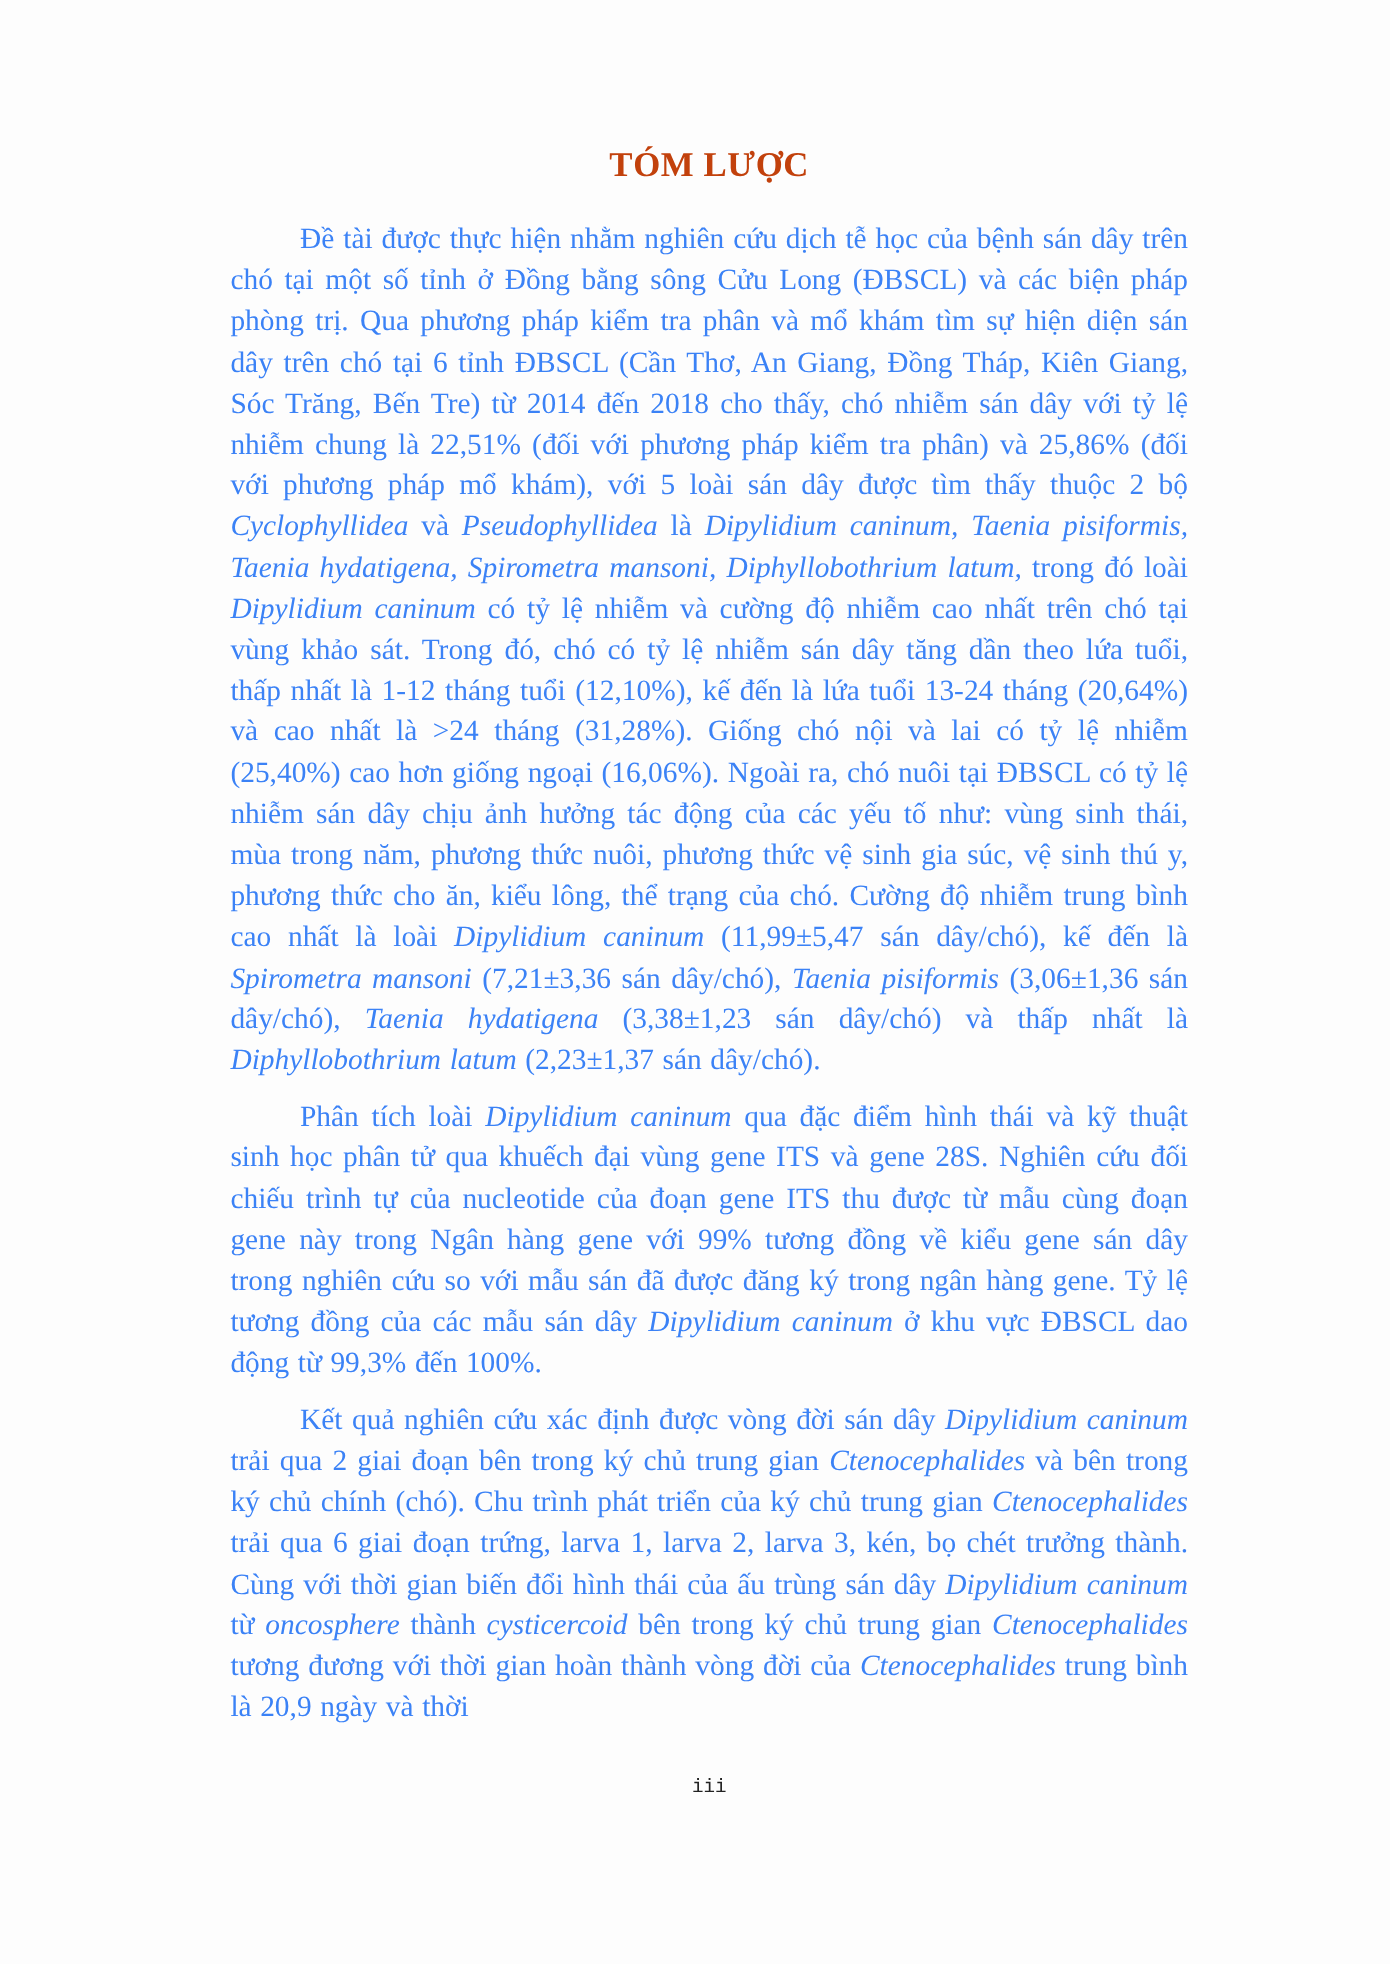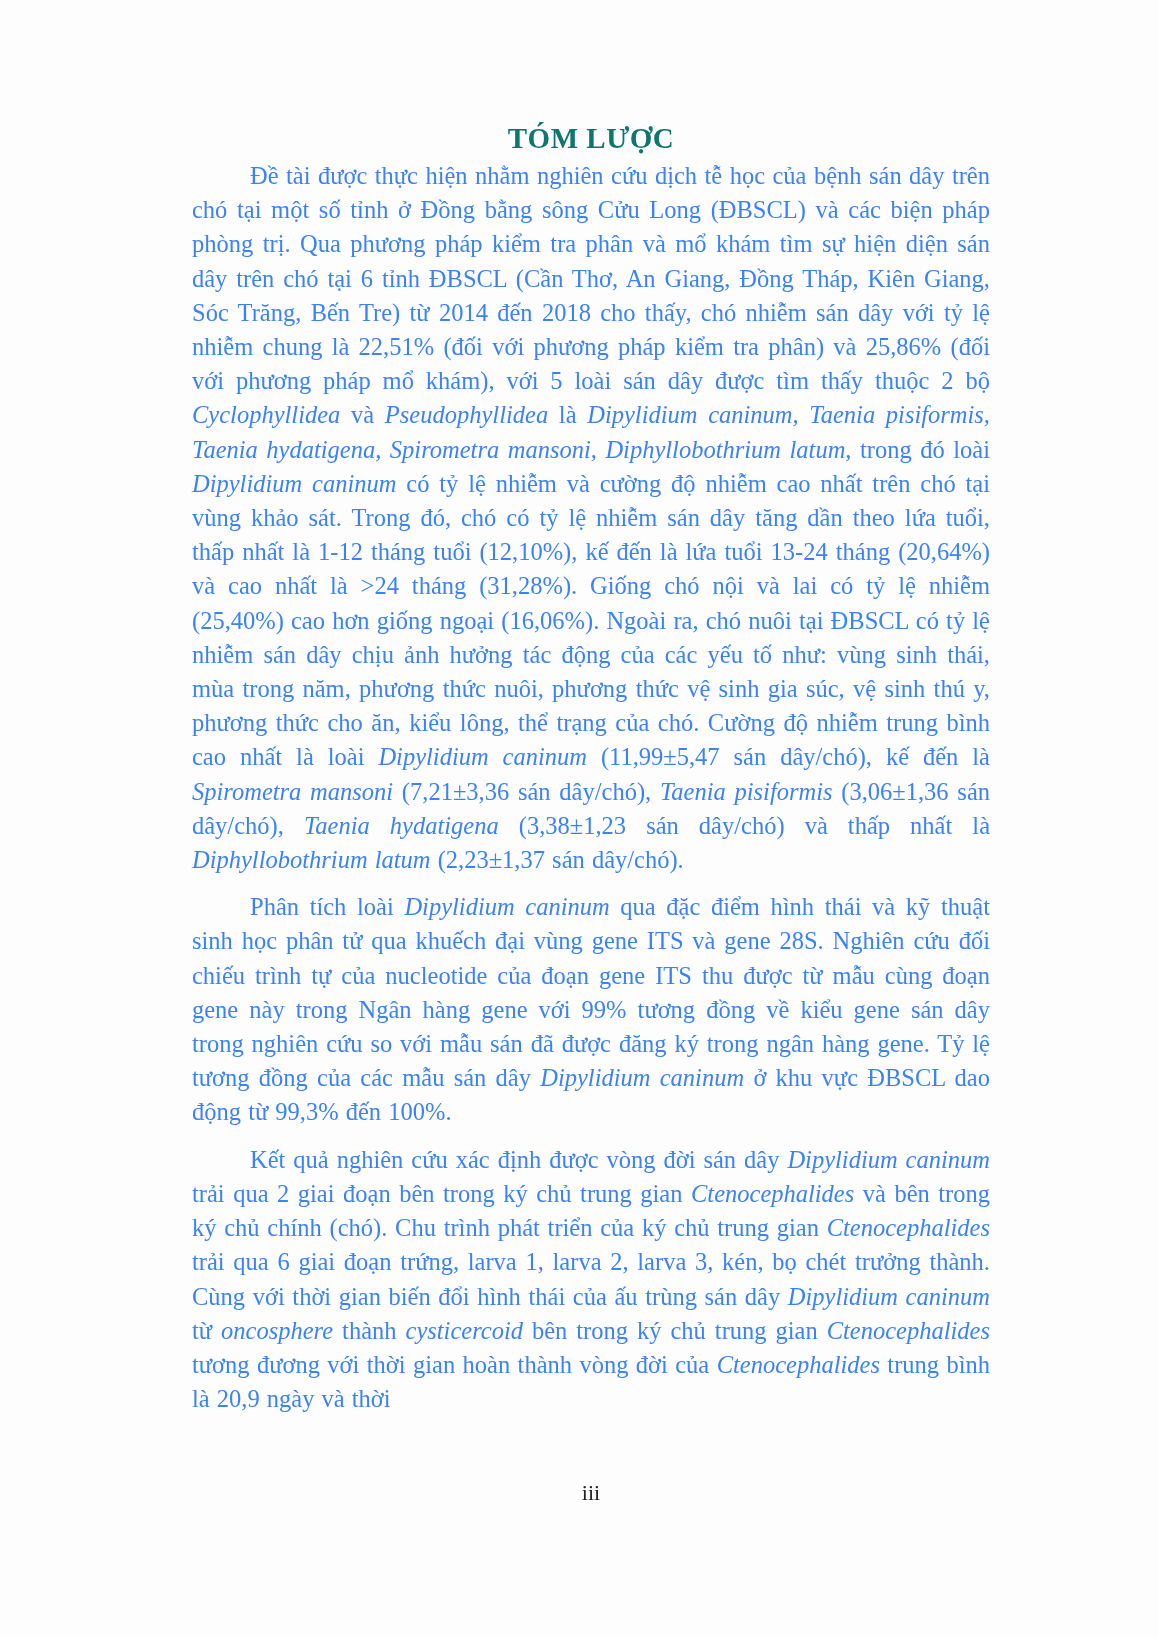--- a/index.html
+++ b/index.html
@@ -17,47 +17,48 @@
     overflow: hidden;
     box-sizing: border-box;
   }
   .content {
     position: absolute;
     left: 192px;
     top: 122px;
     width: 798px;
   }
   .doc-title {
-    margin: 0 0 4px 0;
+    margin: 0 0 28px 0;
     text-align: center;
     font-size: 29px;
     font-weight: bold;
     letter-spacing: 0.5px;
-    color: #0f766e;
+    color: #c2410c;
   }
   .para {
     margin: 0 0 13px 0;
     font-size: 24.5px;
     line-height: 34.2px;
     text-align: justify;
     text-indent: 58px;
     word-spacing: 1px;
     color: #3b82f6;
   }
   .para i {
     font-style: italic;
   }
   .footer {
     position: absolute;
     left: 192px;
     top: 1480px;
     width: 798px;
     text-align: center;
-    font-size: 22px;
+    font-size: 16px;
     color: #222222;
+    font-family: Liberation Mono, monospace;
   }
 </style>
 </head>
 <body>
 
 <div class="page">
   <div class="content">
     <h1 class="doc-title">TÓM LƯỢC</h1>
     <div>
         <p class="para"><span>Đề tài được thực hiện nhằm nghiên cứu dịch tễ học của bệnh sán dây trên chó tại một số tỉnh ở Đồng bằng sông Cửu Long (ĐBSCL) và các biện pháp phòng trị. Qua phương pháp kiểm tra phân và mổ khám tìm sự hiện diện sán dây trên chó tại 6 tỉnh ĐBSCL (Cần Thơ, An Giang, Đồng Tháp, Kiên Giang, Sóc Trăng, Bến Tre) từ 2014 đến 2018 cho thấy, chó nhiễm sán dây với tỷ lệ nhiễm chung là 22,51% (đối với phương pháp kiểm tra phân) và 25,86% (đối với phương pháp mổ khám), với 5 loài sán dây được tìm thấy thuộc 2 bộ </span><i>Cyclophyllidea</i><span> và </span><i>Pseudophyllidea</i><span> là </span><i>Dipylidium caninum, Taenia pisiformis, Taenia hydatigena, Spirometra mansoni, Diphyllobothrium latum,</i><span> trong đó loài </span><i>Dipylidium caninum</i><span> có tỷ lệ nhiễm và cường độ nhiễm cao nhất trên chó tại vùng khảo sát. Trong đó, chó có tỷ lệ nhiễm sán dây tăng dần theo lứa tuổi, thấp nhất là 1-12 tháng tuổi (12,10%), kế đến là lứa tuổi 13-24 tháng (20,64%) và cao nhất là &gt;24 tháng (31,28%). Giống chó nội và lai có tỷ lệ nhiễm (25,40%) cao hơn giống ngoại (16,06%). Ngoài ra, chó nuôi tại ĐBSCL có tỷ lệ nhiễm sán dây chịu ảnh hưởng tác động của các yếu tố như: vùng sinh thái, mùa trong năm, phương thức nuôi, phương thức vệ sinh gia súc, vệ sinh thú y, phương thức cho ăn, kiểu lông, thể trạng của chó. Cường độ nhiễm trung bình cao nhất là loài </span><i>Dipylidium caninum</i><span> (11,99±5,47 sán dây/chó), kế đến là </span><i>Spirometra mansoni</i><span> (7,21±3,36 sán dây/chó), </span><i>Taenia pisiformis</i><span> (3,06±1,36 sán dây/chó), </span><i>Taenia hydatigena</i><span> (3,38±1,23 sán dây/chó) và thấp nhất là </span><i>Diphyllobothrium latum</i><span> (2,23±1,37 sán dây/chó).</span></p>

